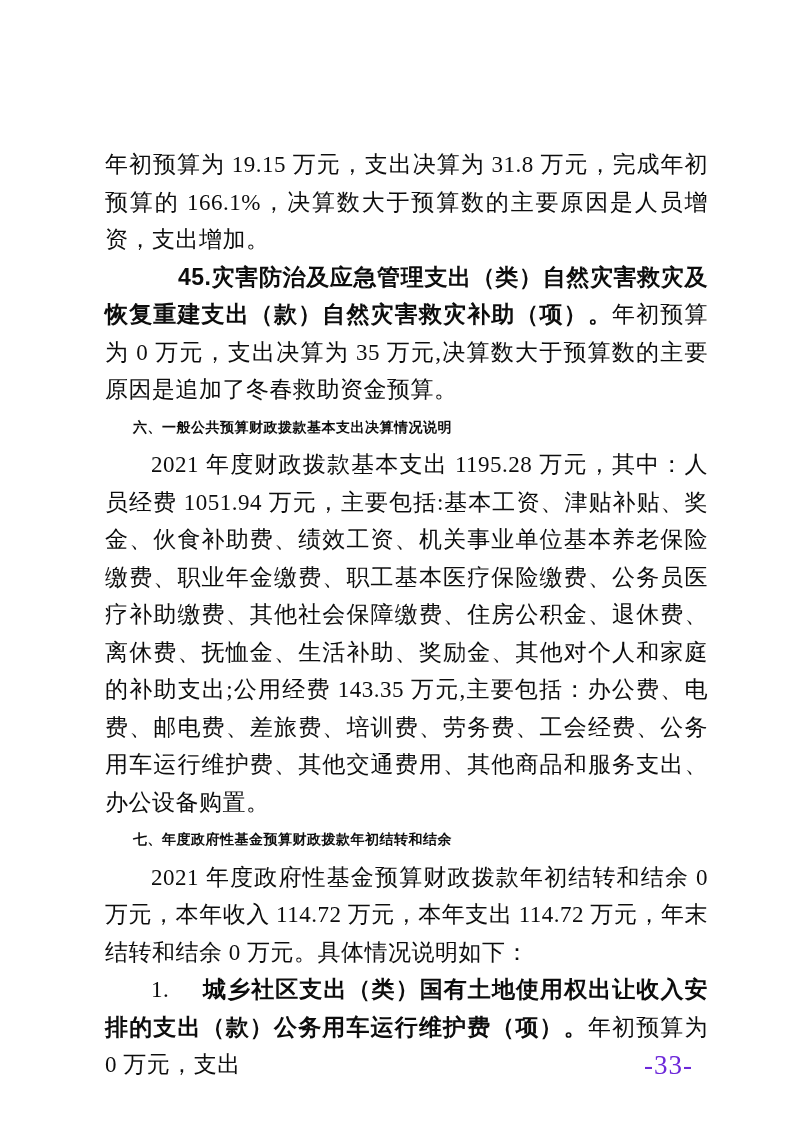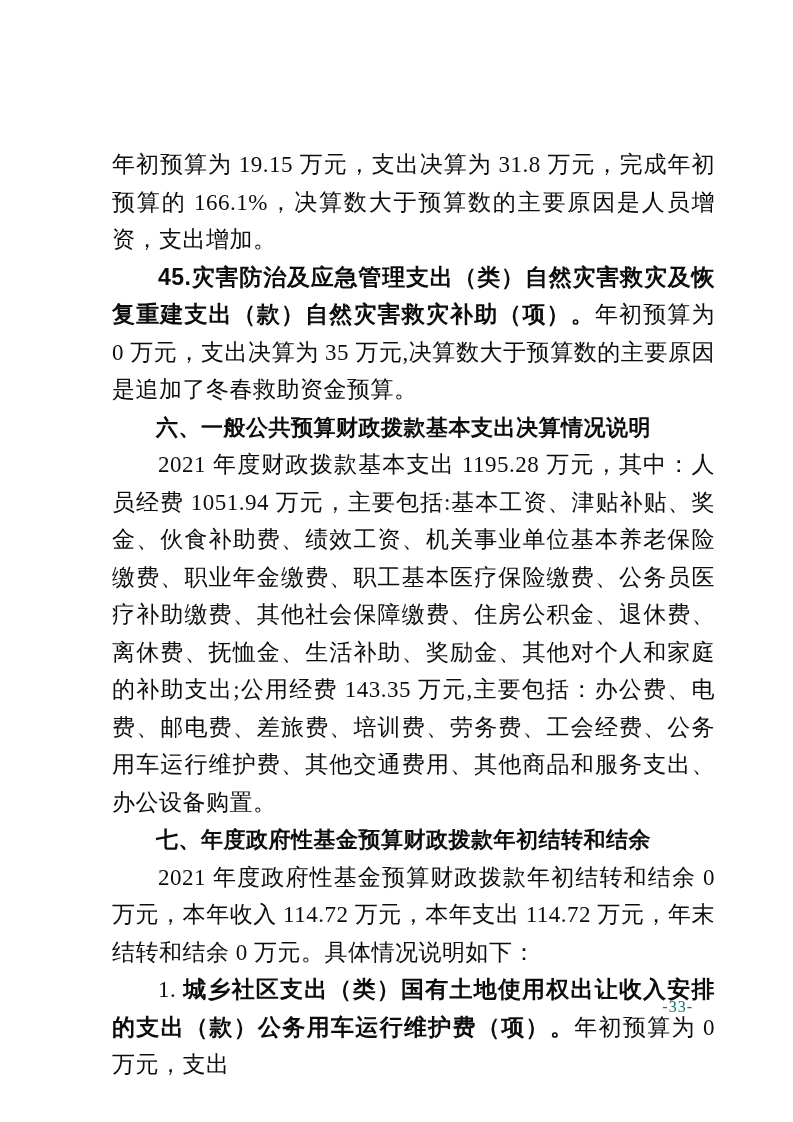--- a/index.html
+++ b/index.html
@@ -12,21 +12,21 @@
     width: 793px;
     height: 1122px;
     margin: 0 auto;
     background: #ffffff;
     overflow: hidden;
     font-family: "Liberation Serif", "DejaVu Serif", serif;
     color: #0d0d0d;
   }
   .content {
     position: absolute;
-    left: 112px;
+    left: 105px;
     top: 146px;
     width: 603px;
     font-size: 23px;
     line-height: 37.5px;
     text-align: justify;
     text-justify: inter-ideograph;
     text-align-last: left;
     letter-spacing: 0.5px;
   }
   .para {
@@ -35,35 +35,36 @@
   }
   .para.indent {
     text-indent: 2em;
   }
   .heading {
     margin: 0;
     padding: 0;
     text-indent: 2em;
     font-family: "Liberation Sans", "DejaVu Sans", sans-serif;
     font-weight: 700;
-    font-size: 22px;
+    font-size: 14px;
     line-height: 37.5px;
   }
   .run-bold {
     font-family: "Liberation Sans", "DejaVu Sans", sans-serif;
     font-weight: 700;
+    margin-left: 27px;
   }
   .page-number {
     position: absolute;
-    top: 998px;
+    top: 1050px;
     right: 100px;
-    font-size: 16px;
+    font-size: 27px;
     letter-spacing: 1px;
     font-family: "Liberation Serif", "DejaVu Serif", serif;
-    color: #0f766e;
+    color: #6d28d9;
   }
 </style>
 </head>
 <body>
 
 <div class="page">
   <div class="content">
 
     <p class="para"><span>年初预算为 19.15 万元，支出决算为 31.8 万元，完成年初预算的 166.1%，决算数大于预算数的主要原因是人员增资，支出增加。</span></p>
 

